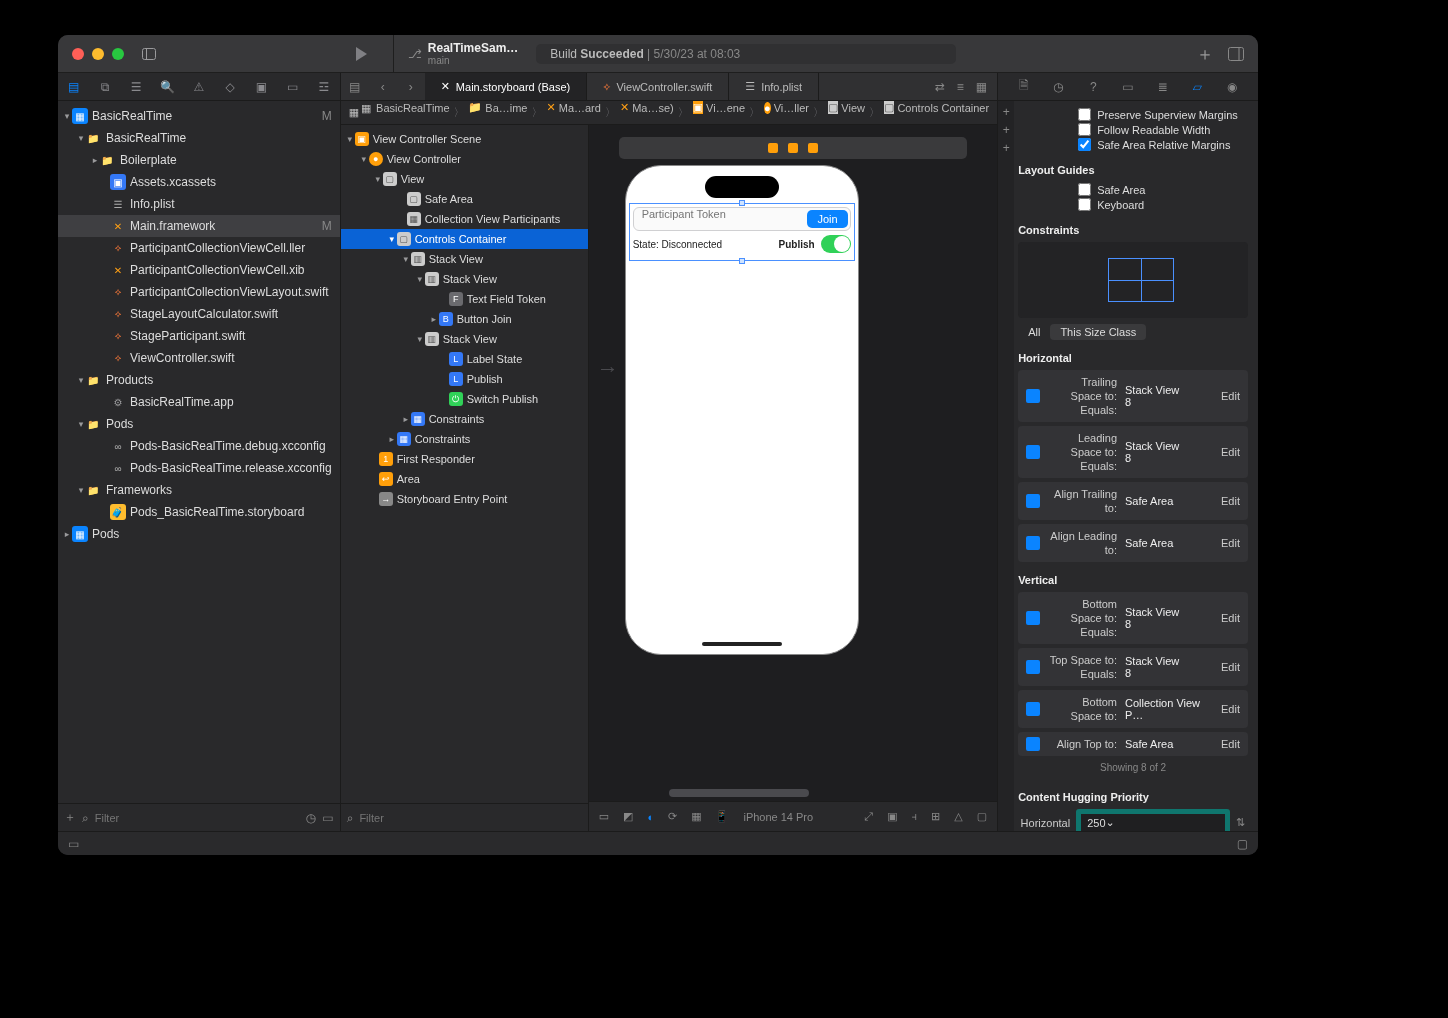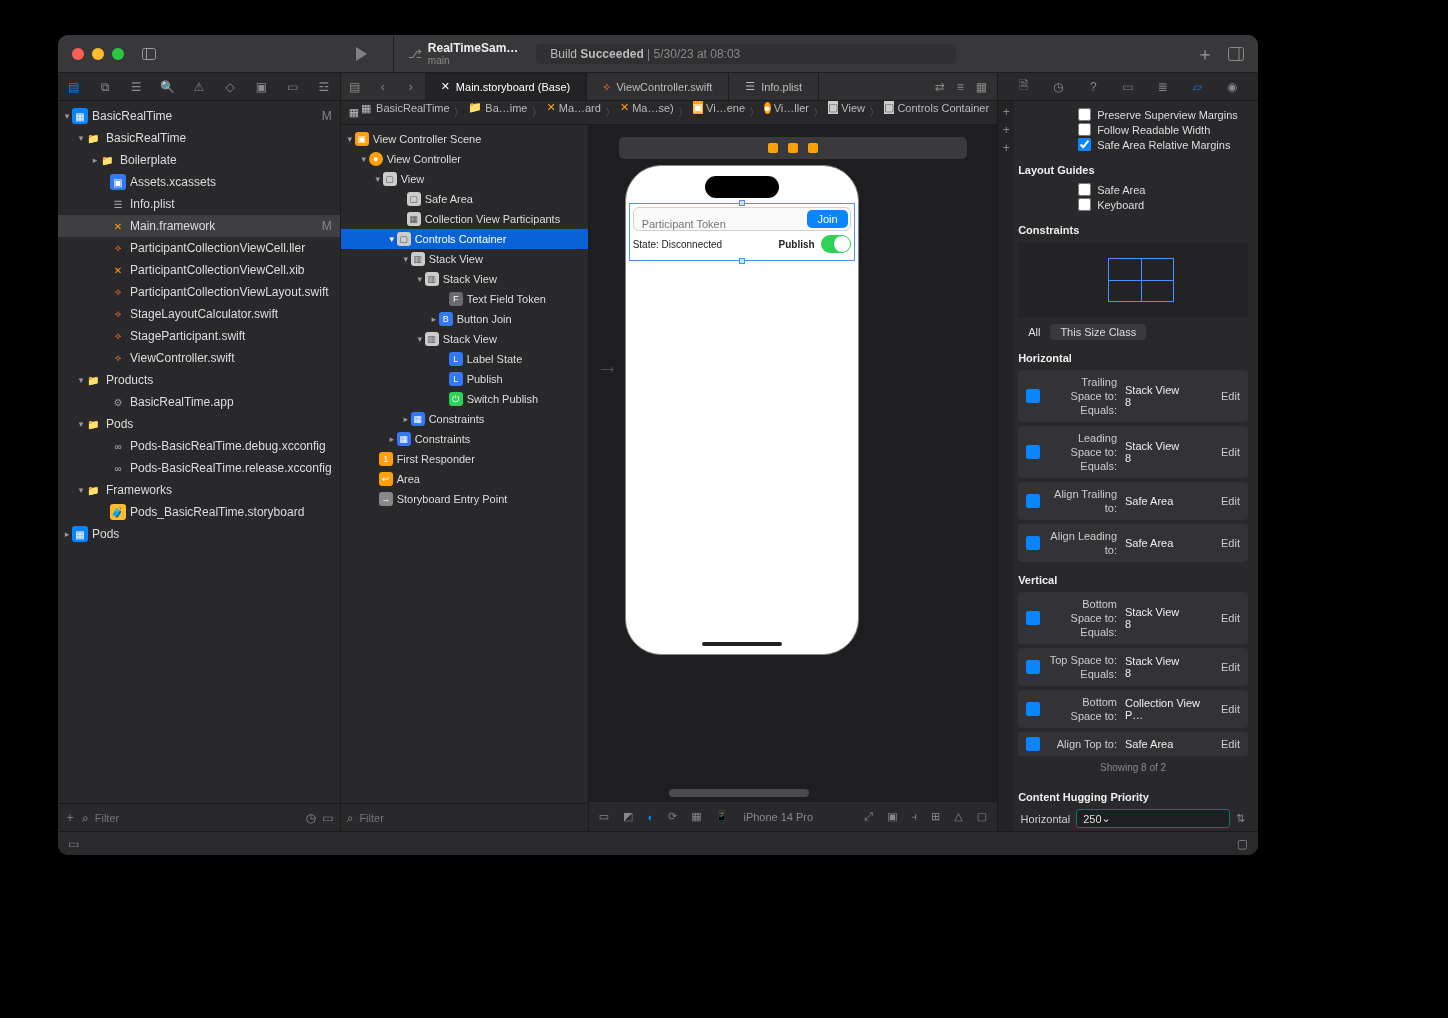--- a/index.html
+++ b/index.html
@@ -76,21 +76,21 @@
   .outline-foot{height:28px;border-top:1px solid #1b1b1b;display:flex;align-items:center;padding:0 6px;gap:6px}
   .outline-foot input{flex:1;background:transparent;border:none;color:#aaa;outline:none;font-size:11px}
   .canvas{flex:1;background:#1e1e20;position:relative;overflow:hidden}
   .arrow{position:absolute;left:8px;top:228px;color:#4a4a4e;font-size:22px}
   .topbar{position:absolute;left:30px;top:12px;right:30px;height:22px;background:#3a3a3c;border-radius:5px;display:flex;align-items:center;justify-content:center;gap:10px}
   .topbar .d{width:10px;height:10px;border-radius:2px}
   .phone{position:absolute;left:36px;top:40px;width:234px;height:490px;background:#fff;border-radius:36px;border:1px solid #888}
   .notch{position:absolute;left:50%;top:10px;transform:translateX(-50%);width:74px;height:22px;background:#000;border-radius:14px}
   .sel-outline{position:absolute;left:40px;top:78px;width:226px;height:58px;border:1px solid #4a90ff}
   .sel-handle{position:absolute;width:6px;height:6px;background:#cfe3ff;border:1px solid #4a90ff}
-  .token{position:absolute;left:44px;top:82px;width:218px;height:24px;background:#fafafa;border:1px solid #d0d0d2;border-radius:6px;display:flex;align-items:flex-end}
+  .token{position:absolute;left:44px;top:82px;width:218px;height:24px;background:#fafafa;border:1px solid #d0d0d2;border-radius:6px;display:flex;align-items:flex-start}
   .token input{flex:1;border:none;background:transparent;padding:0 8px;color:#aaa;font-size:11px;outline:none}
   .join{background:#0a84ff;color:#fff;border-radius:5px;padding:3px 10px;font-size:11px;margin:2px}
   .staterow{position:absolute;left:44px;top:110px;width:218px;display:flex;align-items:center;font-size:10px;color:#222}
   .toggle{width:30px;height:18px;background:#30d158;border-radius:10px;position:relative;margin-left:6px}
   .toggle::after{content:"";position:absolute;right:1px;top:1px;width:16px;height:16px;background:#fff;border-radius:50%}
   .home{position:absolute;bottom:8px;left:50%;transform:translateX(-50%);width:80px;height:4px;background:#222;border-radius:3px}
   .canvas-foot{position:absolute;bottom:0;left:0;right:0;height:30px;background:#29292b;border-top:1px solid #1b1b1b;display:flex;align-items:center;padding:0 10px;gap:14px;color:#888;font-size:11px}
   .canvas-foot .sp{flex:1}
   .scroll-thumb{position:absolute;bottom:34px;left:80px;width:140px;height:8px;background:#4a4a4e;border-radius:5px}
   
@@ -112,21 +112,21 @@
   .clist{display:flex;flex-direction:column;gap:4px}
   .crow{background:#333336;border-radius:4px;padding:5px 8px;display:flex;align-items:center;gap:8px}
   .crow .cic{width:14px;height:14px;background:#0a84ff;border-radius:2px}
   .crow .txt{flex:1;text-align:right;line-height:14px}
   .crow .txt .l{color:#ccc}
   .crow .val{width:88px;color:#eee}
   .crow .ed{color:#ccc;font-size:11px}
   .showing{text-align:center;color:#888;font-size:10px;padding:6px 0}
   .frow{display:flex;align-items:center;gap:6px;margin:3px 0}
   .frow .lbl{width:52px;text-align:right;color:#ccc}
-  .frow .inp{flex:1;background:#1f1f21;border:1px solid #0f766e;border-radius:3px;padding:2px 6px;color:#ddd;display:flex;align-items:center;justify-content:flex-start}
+  .frow .inp{flex:1;background:#1f1f21;border:5px solid #0f766e;border-radius:3px;padding:2px 6px;color:#ddd;display:flex;align-items:center;justify-content:flex-start}
   .frow .step{width:12px;color:#888}
   svg{display:block}
   .gutter{position:absolute;left:0;top:0;bottom:0;width:16px;background:#232325;display:flex;flex-direction:column;align-items:center;gap:4px;padding-top:4px;color:#888;font-size:12px}
 </style>
 </head>
 <body>
 
 <div class="window">
 
   <div class="titlebar">

